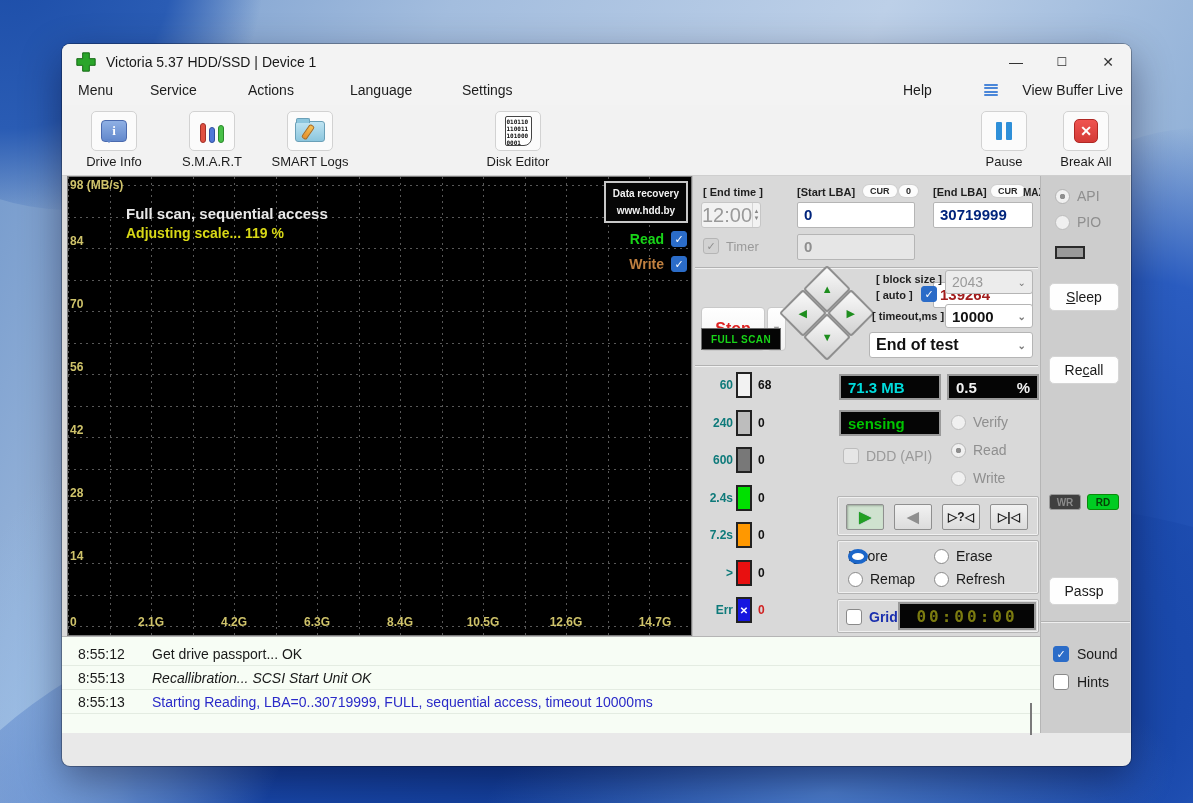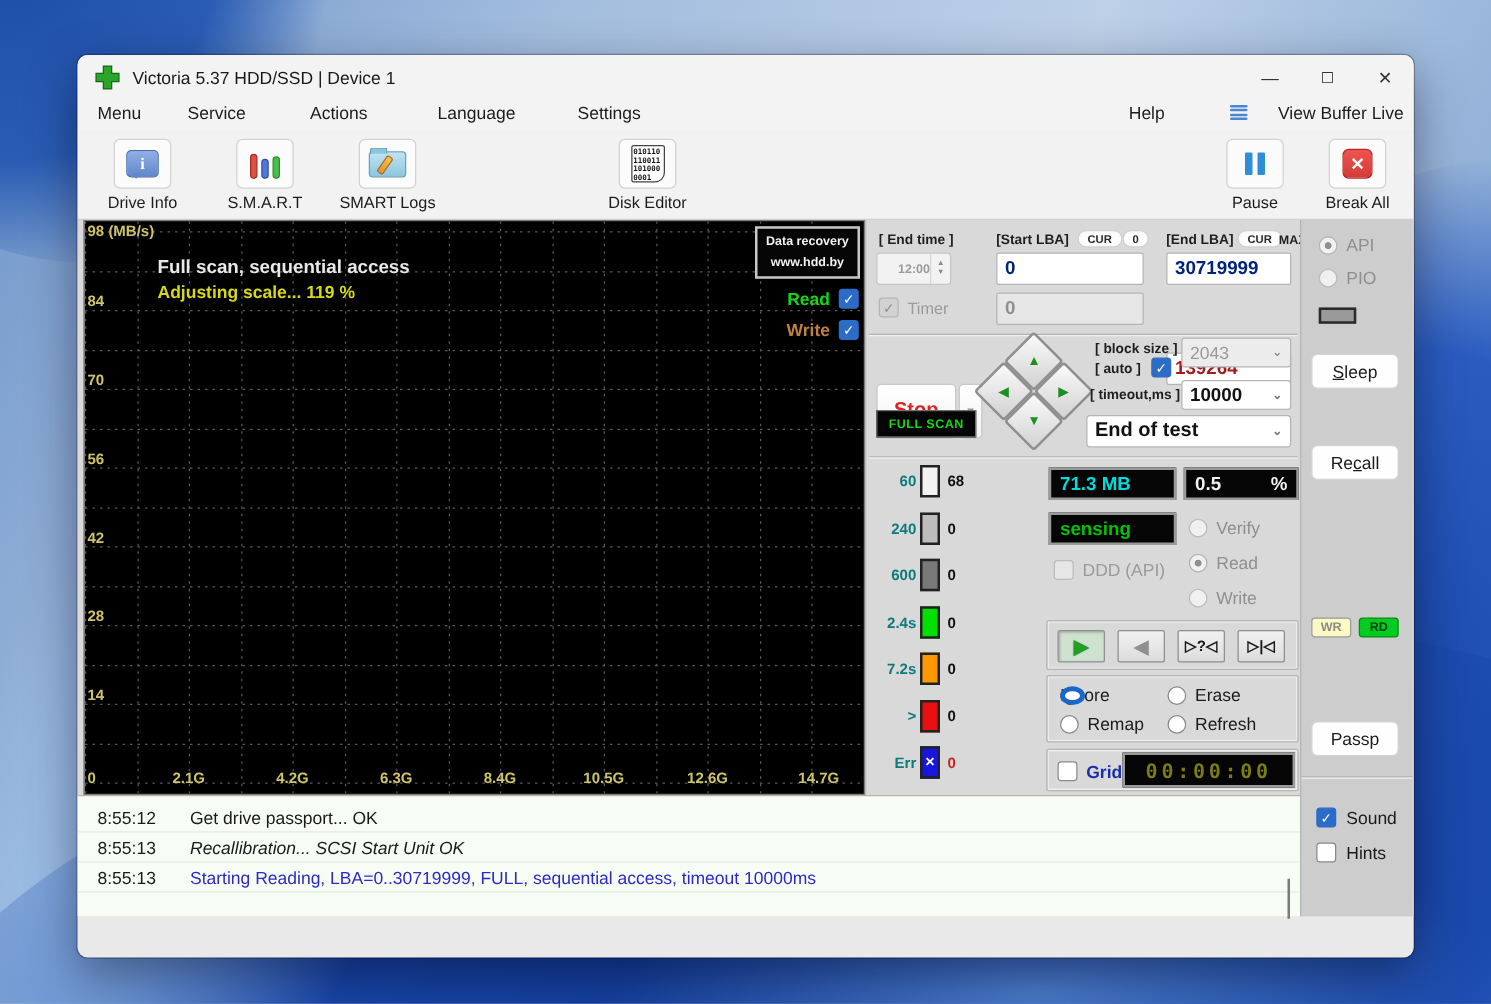--- a/index.html
+++ b/index.html
@@ -110,21 +110,21 @@
   .hr { position:absolute; left:2px; right:2px; height:2px; border-top:1px solid #b2b2b2; border-bottom:1px solid #f2f2f2; }
   .blbl { position:absolute; font-size:11px; font-weight:bold; color:#1f1f1f; white-space:nowrap; }
   .chip { position:absolute; background:#fcfcfc; border-radius:8px; padding:1px 7px; font-size:9px; font-weight:bold; color:#2a2a2a;
           box-shadow:0 0 0 1px #d0d0d0; }
   .inp { position:absolute; height:26px; background:#fff; border:1px solid #b5b5b5; border-radius:2px;
          font-size:15px; font-weight:bold; color:#00247c; padding:3px 6px; }
   .inp.dis { background:#e6e6e6; color:#8f8f8f; }
   .inp.red { color:#a21d1d;margin-top:48px; }
   .spin { position:absolute; width:60px; height:26px; background:#f2f2f2; border:1px solid #c6c6c6; border-radius:3px;
           display:flex; align-items:center; }
-  .spin .val { flex:1; text-align:right; font-size:10px; color:#9a9a9a;font-weight:bold; }
+  .spin .val { flex:1; text-align:right; font-size:20px; color:#9a9a9a; }
   .spin .arr { width:16px; height:100%; border-left:1px solid #d5d5d5; display:flex; flex-direction:column;
                align-items:center; justify-content:center; font-size:6px; color:#888; line-height:7px; }
   .checkrow { position:absolute; display:flex; align-items:center; gap:7px; }
   .graytext { color:#9a9a9a; font-size:13px; }
 
   .btn { background:linear-gradient(#ffffff,#f2f2f2); border:1px solid #c9c9c9; border-radius:4px;
          display:flex; align-items:center; justify-content:center;margin-top:31px; }
   .stopbtn { position:absolute; left:8px; top:100px; width:64px; height:44px; font-size:16px; font-weight:bold; color:#d22; }
   .stopdrop { position:absolute; left:74px; top:100px; width:19px; height:44px; color:#999; font-size:9px; }
   .fullscan { position:absolute; left:8px; top:152px; width:80px; height:22px; background:#050505; border:1px solid #6e6e6e;
@@ -172,21 +172,21 @@
   .pbtn.pressed { background:#cfe2cf; box-shadow:inset 1px 1px 2px rgba(0,0,0,.25); }
   .pbtn .tri-g { color:#22a022; font-size:15px; text-shadow:0 0 1px #064; }
   .pbtn .tri-gray { color:#8f8f8f; font-size:15px; }
 
   .sidecol { position:absolute; left:978px; top:0; width:90px; height:557px; background:#cdcdcd; border-left:1px solid #b5b5b5; }
   .side-btn { position:absolute; left:8px; width:70px; height:28px; background:#fefefe; border:1px solid #d5d5d5; border-radius:5px;
               display:flex; align-items:center; justify-content:center; font-size:14px; color:#1a1a1a; }
   .ledrect { position:absolute; left:14px; top:70px; width:30px; height:13px; background:#9a9a9a; border:2px solid #2a2a2a; }
   .tag { position:absolute; width:32px; height:16px; border-radius:3px; font-size:10px; font-weight:bold;
          display:flex; align-items:center; justify-content:center; }
-  .tag.wr { background:#fef9c3; border:1px solid #9a9a9a; color:#8a8a8a; }
+  .tag.wr { background:#404040; border:1px solid #9a9a9a; color:#8a8a8a; }
   .tag.rd { background:#00cc22; border:1px solid #0a8a0a; color:#073; color:#064006; }
   .sidehr { position:absolute; left:0; right:0; top:445px; height:2px; border-top:1px solid #b2b2b2; border-bottom:1px solid #eee; }
   .sidecheck { position:absolute; display:flex; align-items:center; gap:8px; font-size:14px; color:#1a1a1a; }
 
   .log { position:absolute; left:0; top:460px; width:978px; height:97px; background:#f7fdf5; border-top:1px solid #b5b5b5; }
   .logrow { position:absolute; left:0; width:100%; height:24px; display:flex; align-items:center;
             border-bottom:1px solid #e4ece2; font-size:14px; }
   .logtime { width:76px; padding-left:16px; color:#1a1a1a; }
   .logmsg { padding-left:14px; white-space:nowrap; }
   .logthumb { position:absolute; right:8px; top:66px; width:2px; height:32px; background:#7a7a7a; }

